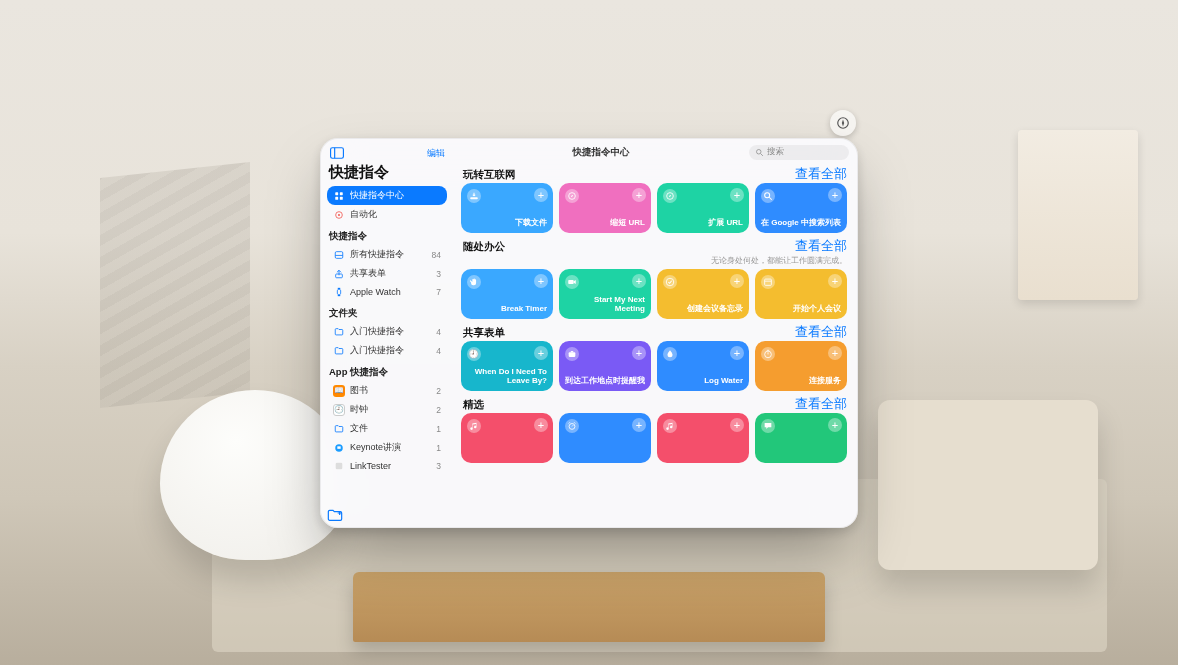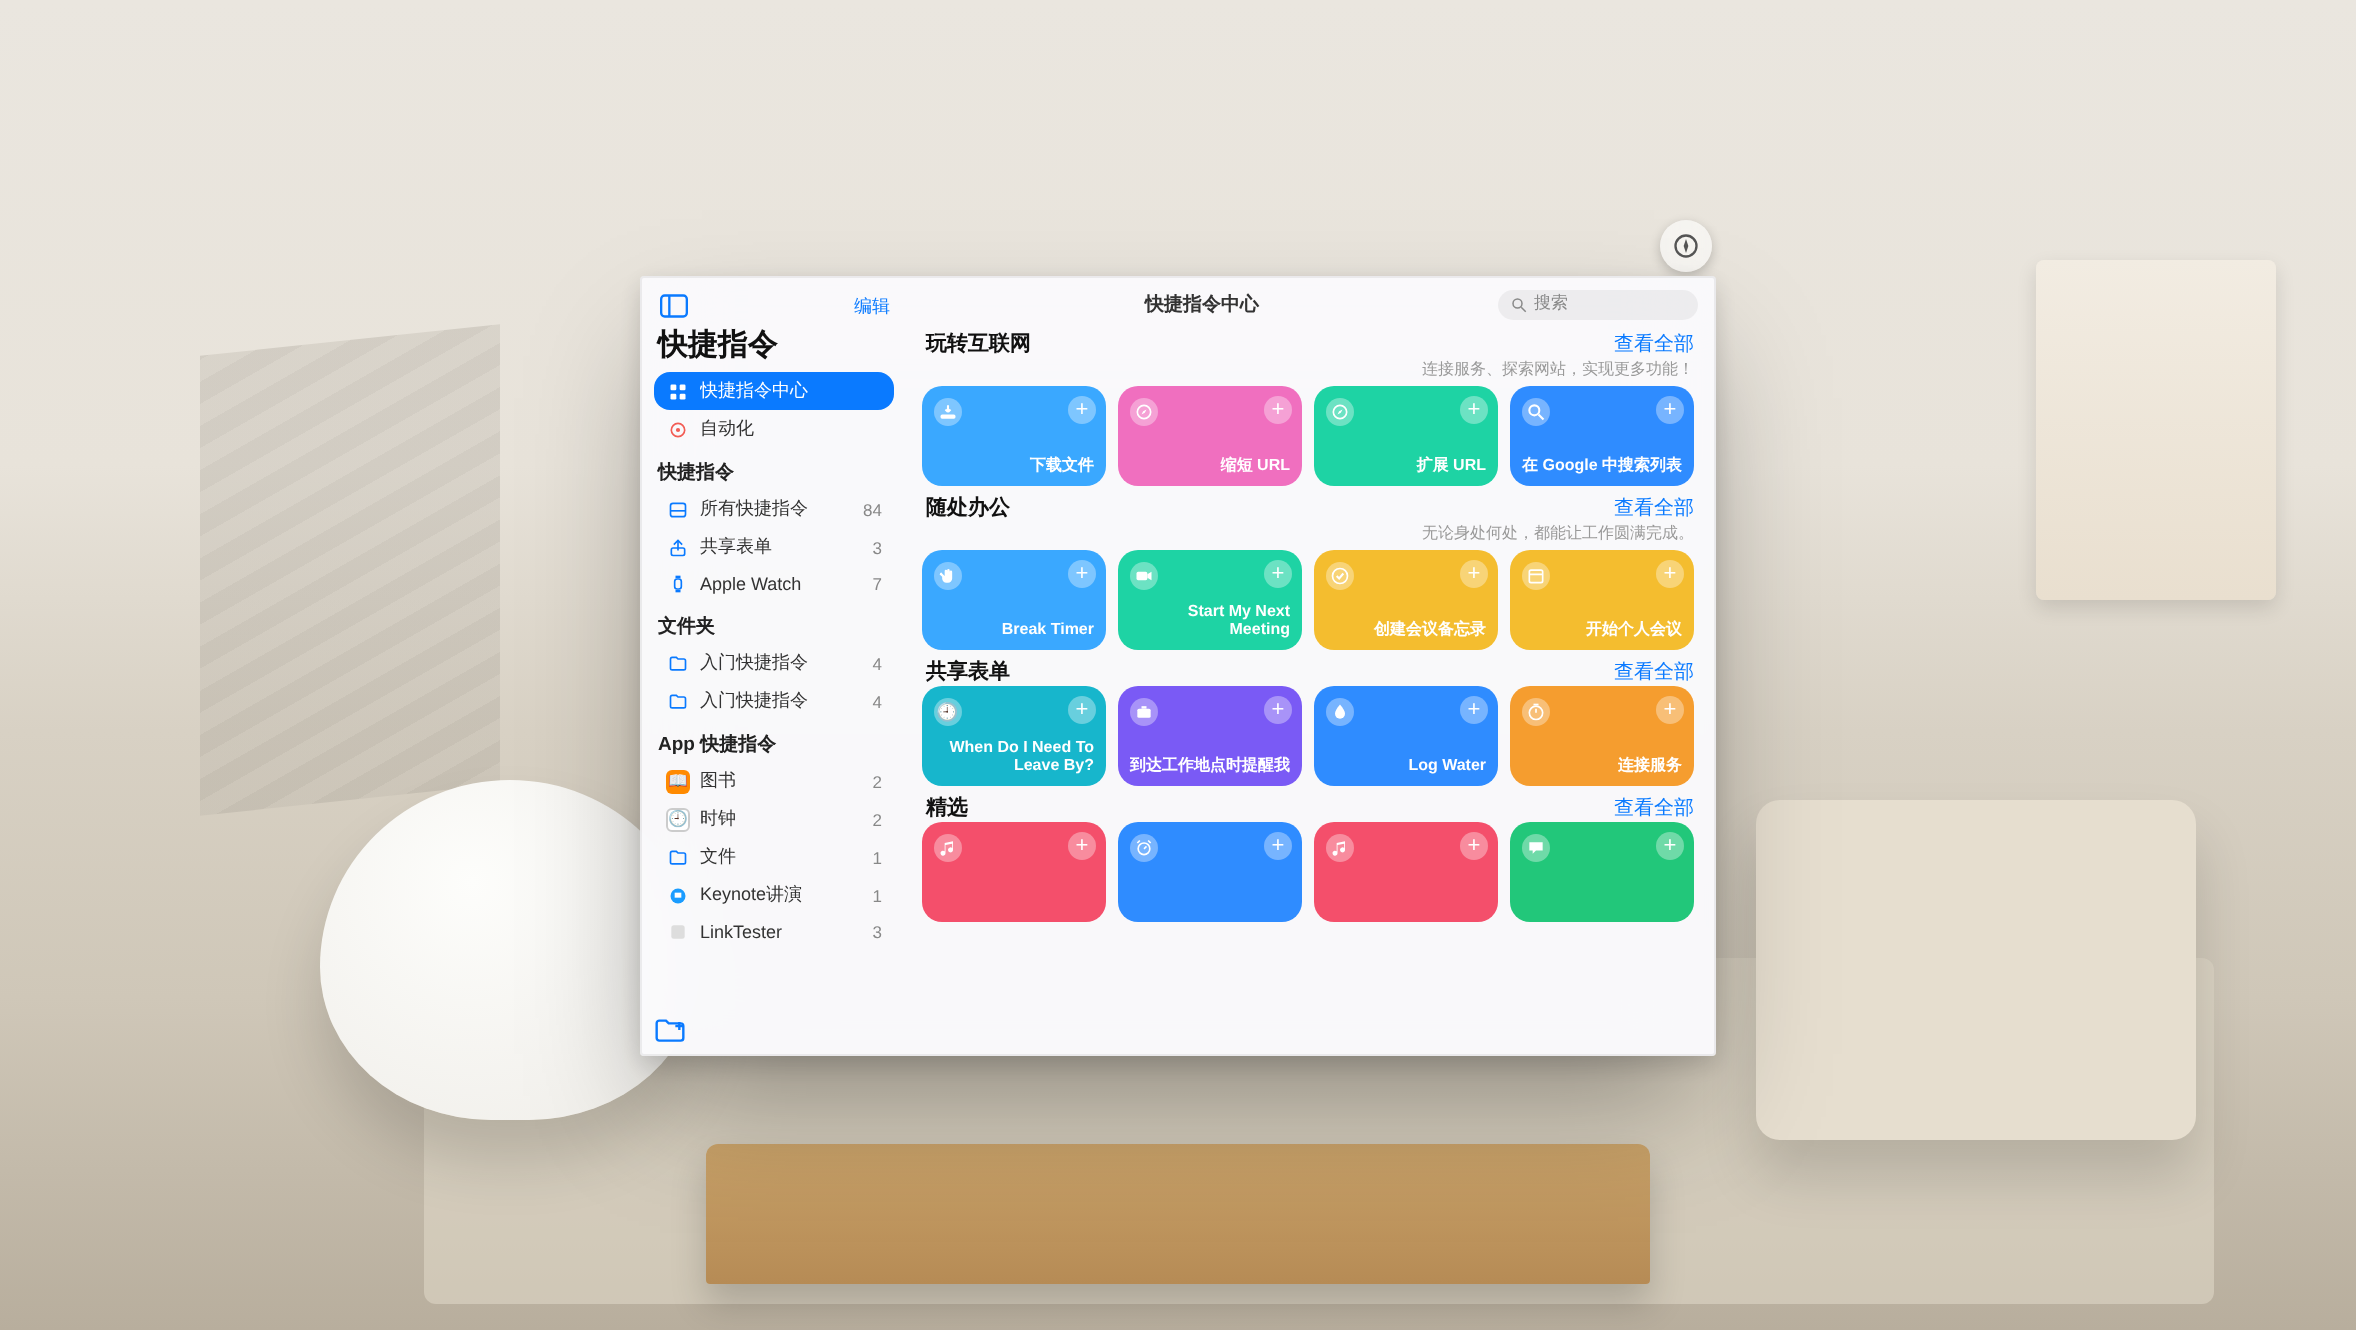--- a/index.html
+++ b/index.html
@@ -17,21 +17,21 @@
     background:repeating-linear-gradient(-25deg,#bcb6ab 0 10px,#a9a398 10px 20px); opacity:.35; transform:skewY(-6deg); }
   .art { position:absolute; right:40px; top:130px; width:120px; height:170px; background:linear-gradient(#f2ece2,#e9dfcf); border-radius:4px; box-shadow:0 4px 10px rgba(0,0,0,.12); }
 
   .compass-btn { position:absolute; right:322px; top:110px; width:26px; height:26px; border-radius:50%;
     background:rgba(255,255,255,.6); backdrop-filter:blur(4px); display:flex; align-items:center; justify-content:center;
     box-shadow:0 2px 6px rgba(0,0,0,.2); color:#555; font-size:14px; }
 
   
   .window {
     position:absolute; left:320px; top:138px; width:538px; height:390px;
-    border-radius:2px; overflow:hidden; display:flex;
+    border-radius:18px; overflow:hidden; display:flex;
     box-shadow: 0 30px 60px -10px rgba(0,0,0,.35), 0 4px 12px rgba(0,0,0,.15);
     background:rgba(250,250,252,.96); backdrop-filter: blur(20px);
     border:1px solid rgba(0,0,0,.06);
   }
 
   
   .sidebar { width:132px; flex:0 0 132px; padding:6px 6px 0; display:flex; flex-direction:column; font-size:9px; color:#333; overflow:hidden; }
   .sb-top { display:flex; justify-content:space-between; align-items:center; padding:0 2px 2px; }
   .sb-icon-btn { width:16px; height:16px; display:flex; align-items:center; justify-content:center; color:#0a7aff; }
   .sb-edit { color:#0a7aff; font-size:9px; }
@@ -50,21 +50,21 @@
 
   
   .main { flex:1; display:flex; flex-direction:column; overflow:hidden; }
   .topbar { height:22px; display:flex; align-items:center; gap:8px; padding:4px 8px 0; }
   .top-title { flex:1; text-align:center; font-size:9.5px; font-weight:600; color:#333; }
   .searchbox { width:100px; height:15px; background:rgba(0,0,0,.05); border-radius:8px; display:flex; align-items:center; gap:3px; padding:0 6px; font-size:8.5px; color:#888; }
   .content { flex:1; overflow:hidden; padding:0 8px 0 8px;text-align:right; }
   .group-head { display:flex; align-items:baseline; justify-content:space-between; padding:4px 2px 0; }
   .group-title { font-size:10.5px; font-weight:700; color:#111; }
   .group-sub { font-size:8px; color:#999; padding:0 2px 3px; }
-  .see-all { font-size:10px; color:#0a7aff; }
+  .see-all { font-size:13px; color:#0a7aff; }
   .cards { display:flex; gap:6px; }
   .card { position:relative; width:92px; height:50px; border-radius:10px; padding:6px 6px; color:#fff; display:flex; flex-direction:column; justify-content:space-between; overflow:hidden; }
   .card .i { width:14px;height:14px;border-radius:50%;background:rgba(255,255,255,.35); display:flex;align-items:center;justify-content:center;font-size:9px; }
   .card .plus { position:absolute; top:5px; right:5px; width:14px;height:14px;border-radius:50%;background:rgba(255,255,255,.35); display:flex;align-items:center;justify-content:center;color:#fff;font-size:11px;line-height:1; }
   .card .t { font-size:8px; font-weight:600; line-height:1.15; word-break:break-word; }
   svg { display:block; }
 </style>
 </head>
 <body>
 
@@ -232,21 +232,20 @@
             <line x1="15" y1="15" x2="21" y2="21" stroke="#888" stroke-width="2"></line>
           </svg>
         <span>搜索</span>
       </div>
     </div>
     <div class="content" id="content">
         <div class="group-head">
           <span class="group-title">玩转互联网</span>
           <span class="see-all">查看全部</span>
         </div>
-        <div class="group-sub">连接服务、探索网站，实现更多功能！</div>
         <div class="cards">
           <div class="card" style="background: rgb(58, 168, 255);">
             <span class="i">
               <svg width="10" height="10" viewBox="0 0 24 24">
                 <rect x="3" y="15" width="18" height="5" rx="2" fill="#fff"></rect>
                 <path d="M12 4v8m0 0l-3-3m3 3l3-3" stroke="#fff" stroke-width="2.5" fill="none"></path>
               </svg>
             </span>
             <span class="plus">+</span>
             <span class="t">下载文件</span>

